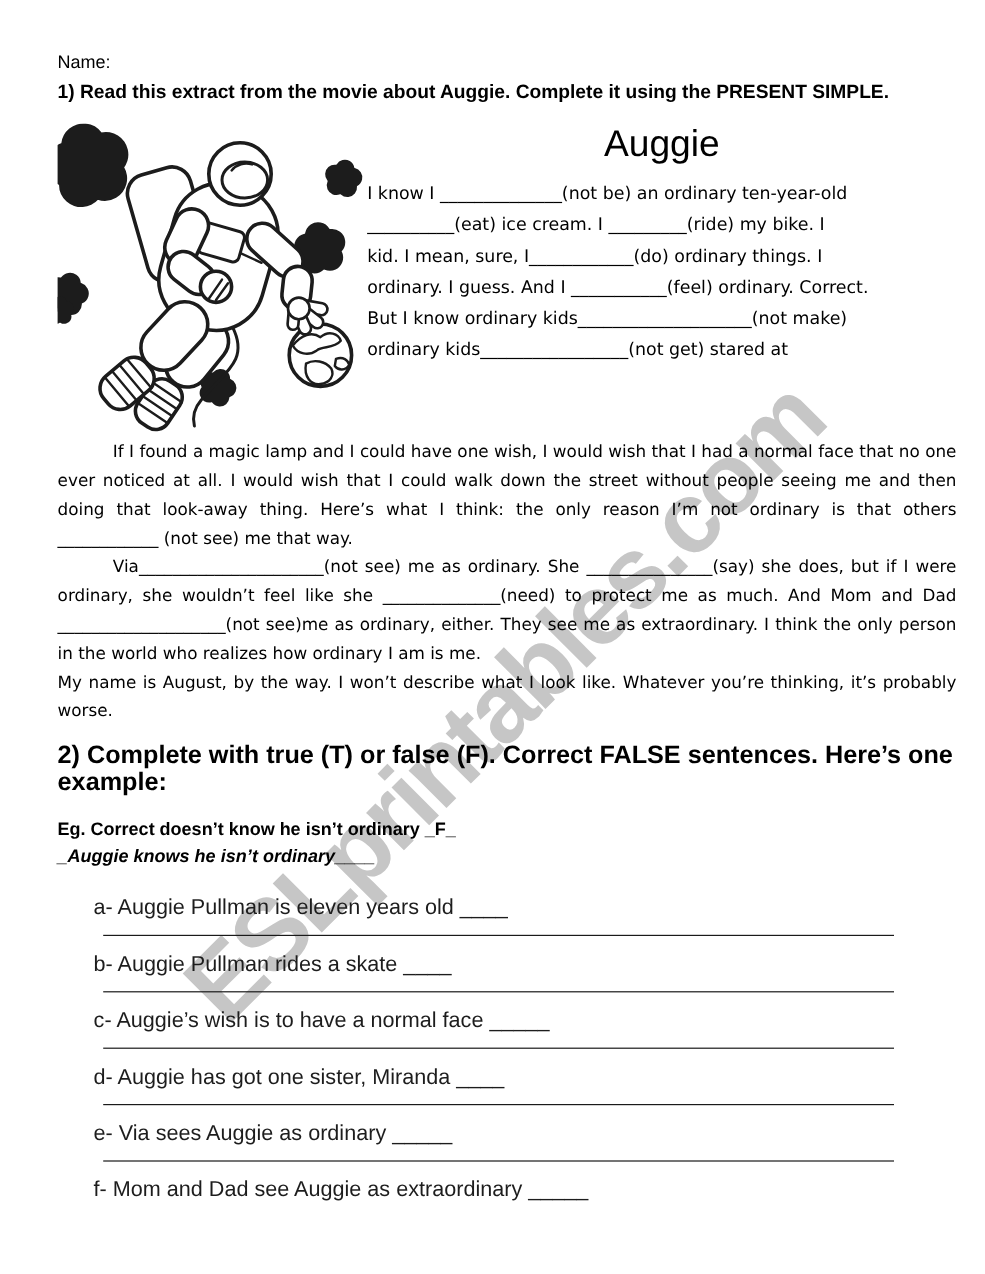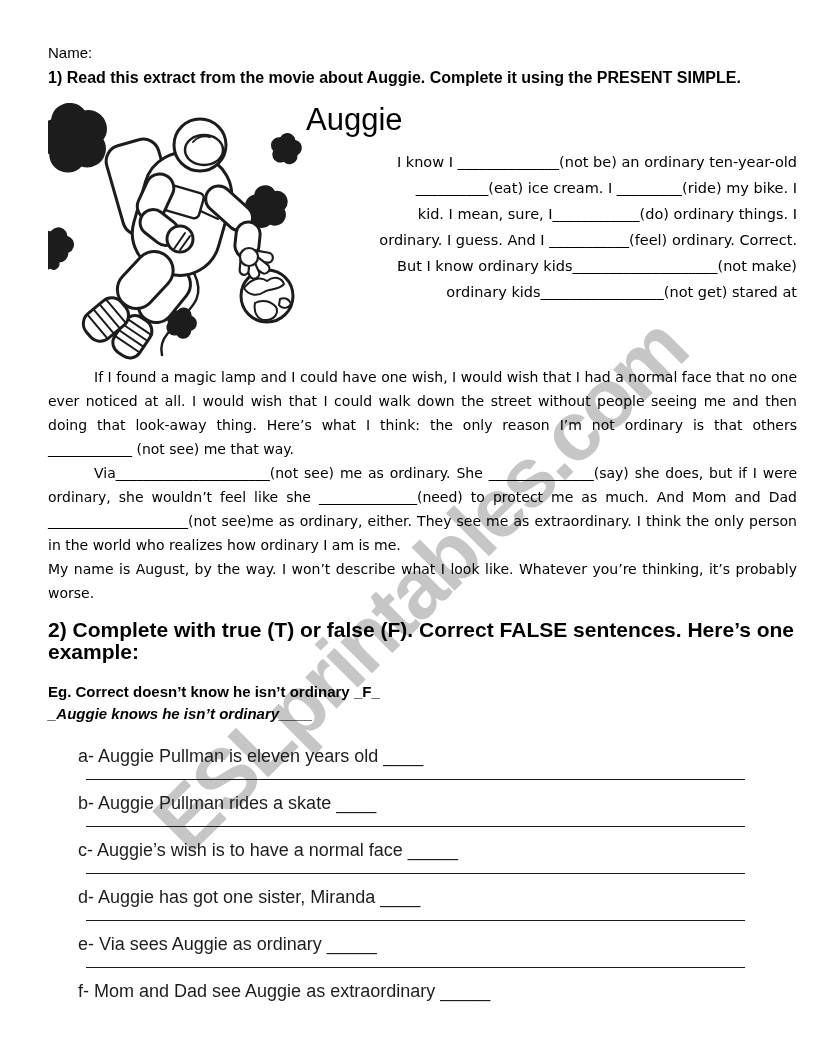--- a/index.html
+++ b/index.html
@@ -16,22 +16,22 @@
   }
   .content {
     position:absolute; inset:0; z-index:1;
     padding:44px 24px 0 48px; box-sizing:border-box;border-radius:23px;
   }
   .name-label { font-size:15px; margin:0 0 4px 0; }
   .h1 { font-size:16px; font-weight:bold; line-height:26px; margin-top:2px; }
   .intro-row { display:flex; margin-top:12px; height:262px; }
   .illus { flex:none; width:258px; height:262px; }
   .right-col { flex:1; min-width:0; }
-  .title { text-align:left; font-size:31px; line-height:34px; font-weight:500; margin:0 0 12px 0; }
-  .passage { font-family:"DejaVu Sans", sans-serif; font-size:14.5px; line-height:26px; text-align:right; }
+  .title { text-align:center; font-size:31px; line-height:34px; font-weight:500; margin:0 0 12px 0; }
+  .passage { font-family:"DejaVu Sans", sans-serif; font-size:14.5px; line-height:26px; text-align:left; }
   .pline { white-space:nowrap; }
   .paras { margin-top:0; }
   .para {
     font-family:"DejaVu Sans", sans-serif; font-size:14px; line-height:24px;
     text-align:justify; margin:0;
   }
   .para.indent { text-indent:46px; }
   .h2 { font-size:21px; font-weight:bold; line-height:22px; margin-top:14px; }
   .eg { margin-top:18px; }
   .eg-q { font-size:15px; font-weight:bold; line-height:22px; }

